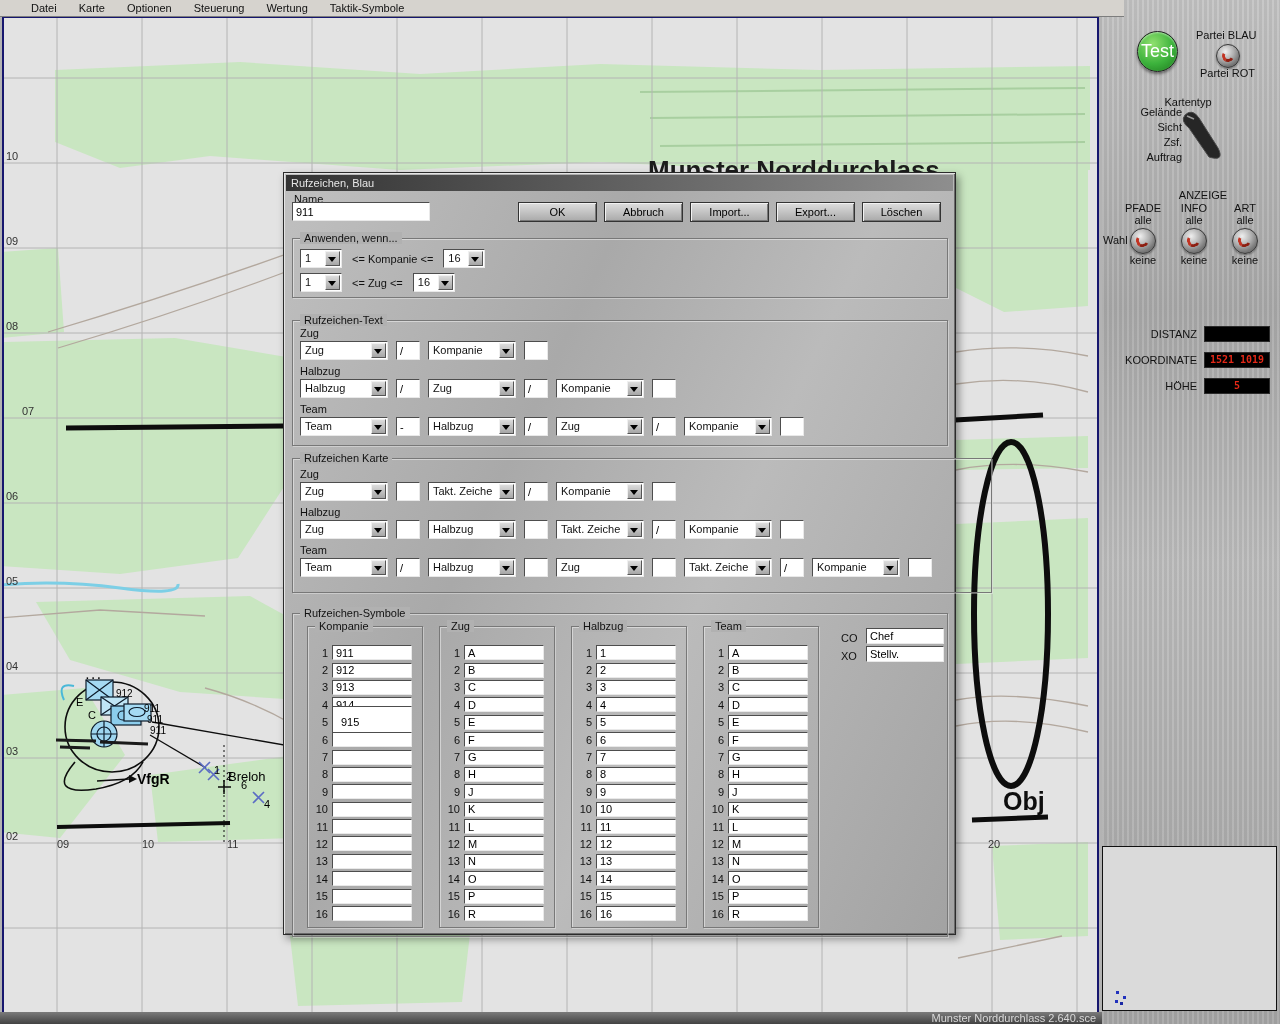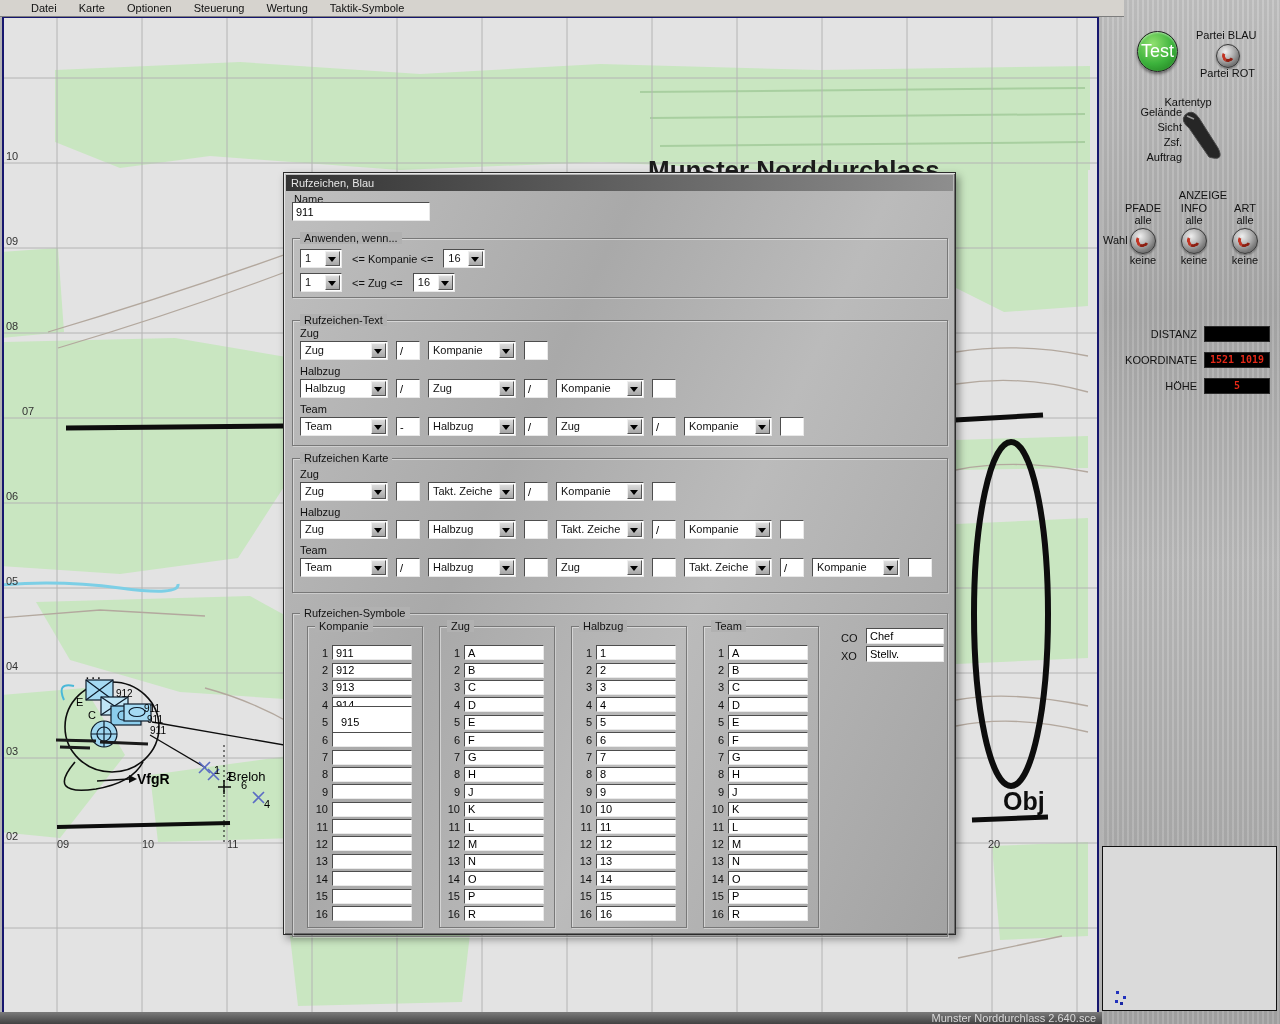--- a/index.html
+++ b/index.html
@@ -200,20 +200,27 @@
     <div class="grid-label" style="left: 53px; top: 820px;">09</div>
     <div class="grid-label" style="left: 138px; top: 820px;">10</div>
     <div class="grid-label" style="left: 223px; top: 820px;">11</div>
     <div class="grid-label" style="left: 984px; top: 820px;">20</div>
   </div>
 
 <div class="abs" id="dialog">
   <div id="dlg-titlebar">Rufzeichen, Blau</div>
   <div class="abs" style="left:10px;top:20px;">Name</div>
   <input class="tinput abs" style="left: 8px; top: 29px; width: 138px;" value="911">
+  <div id="dlg-buttons">
+      <button class="btn">OK</button>
+      <button class="btn">Abbruch</button>
+      <button class="btn">Import...</button>
+      <button class="btn">Export...</button>
+      <button class="btn">Löschen</button>
+    </div>
 
   <div class="group" style="left:8px;top:65px;width:654px;height:58px;">
     <span class="group-label">Anwenden, wenn...</span>
     <div class="abs" style="left:7px;top:9px;">
         <div class="crow">
           <div class="combo" style="width: 42px;">
             <span class="cval">1</span>
             <span class="carrow"></span>
           </div>
           <span class="midlab">&lt;= Kompanie &lt;=</span>
@@ -289,21 +296,21 @@
           <input class="tinput" value="/" style="width: 24px;">
           <div class="combo" style="width: 88px;">
             <span class="cval">Kompanie</span>
             <span class="carrow"></span>
           </div>
           <input class="tinput" style="width: 24px;">
         </div>
       </div>
   </div>
 
-  <div class="group" style="left:8px;top:285px;width:654px;height:133px;">
+  <div class="group" style="left:8px;top:285px;width:654px;height:133px;padding-left:44px;">
     <span class="group-label">Rufzeichen Karte</span>
     <div class="abs" style="left:7px;top:8px;">
         <div class="sublabel">Zug</div>
         <div class="crow">
           <div class="combo" style="width: 88px;">
             <span class="cval">Zug</span>
             <span class="carrow"></span>
           </div>
           <input class="tinput" style="width: 24px;">
           <div class="combo" style="width: 88px;">

